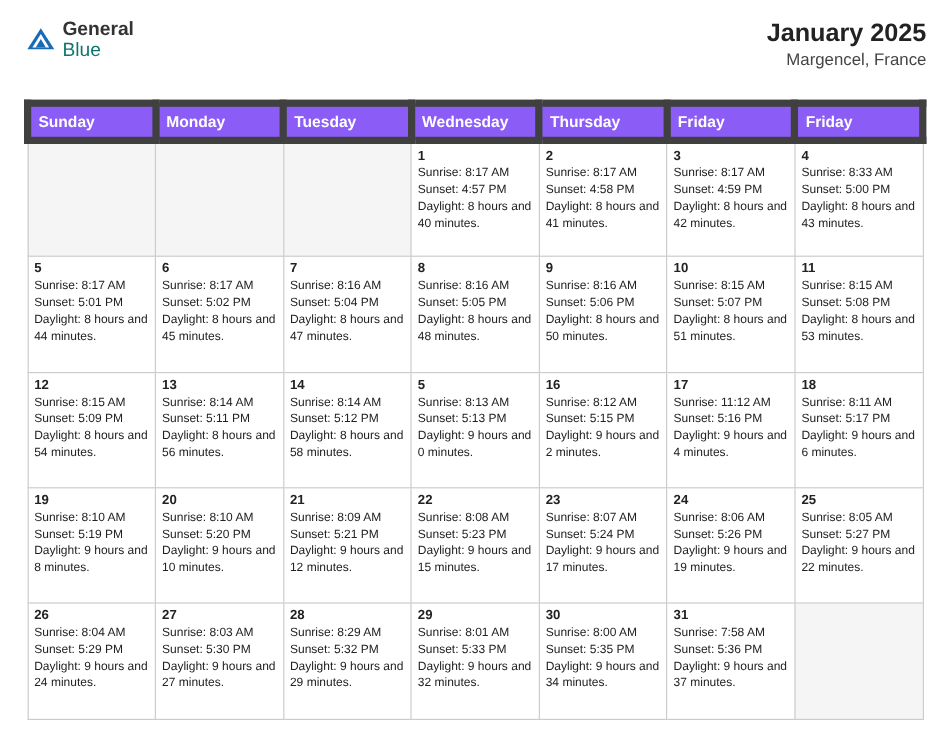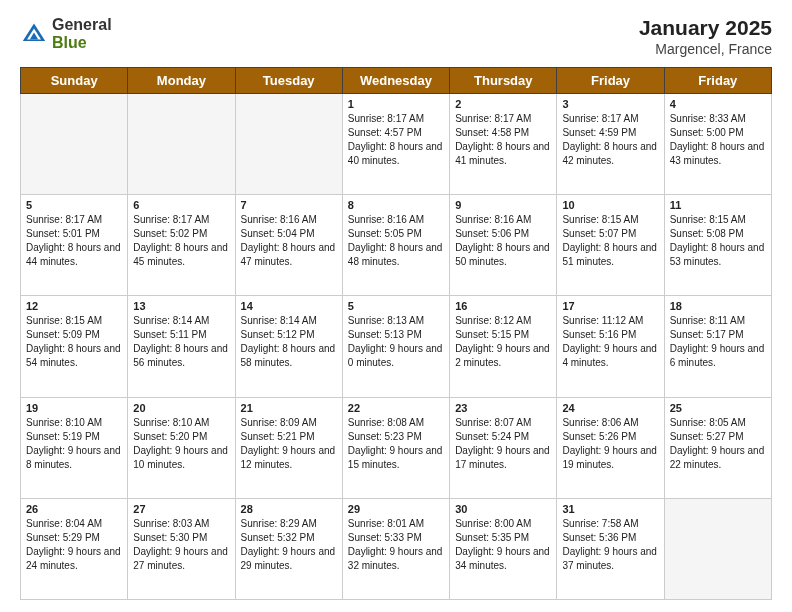--- a/index.html
+++ b/index.html
@@ -14,41 +14,41 @@
       width: 792px;
       height: 612px;
       padding: 16px 20px 12px 20px;
       display: flex;
       flex-direction: column;
     }
     .header {
       display: flex;
       justify-content: space-between;
       align-items: flex-start;
-      margin-bottom: 10px;
+      margin-bottom: 26px;
     }
     .logo {
       display: flex;
       align-items: center;
       gap: 4px;
     }
     .logo-text {
       display: flex;
       flex-direction: column;
       line-height: 1.1;
     }
     .logo-general {
       font-size: 16px;
       font-weight: bold;
       color: #333;
     }
     .logo-blue {
       font-size: 16px;
-      font-weight: bold;
-      color: #4d7c0f;
+      font-weight: normal;
+      color: #0f766e;
     }
     .logo-icon {
       width: 28px;
       height: 28px;
     }
     .title-block {
       text-align: right;
     }
     .month-title {
       font-size: 21px;
@@ -63,27 +63,27 @@
       text-align: right;
     }
     .calendar {
       flex: 1;
       border: 1px solid #ccc;
       border-collapse: collapse;
       width: 100%;
       table-layout: fixed;
     }
     .calendar th {
-      background-color: #a16207;
+      background-color: #8b5cf6;
       color: white;
-      text-align: center;
+      text-align: left;
       padding: 5px 6px;
       font-size: 13px;
       font-weight: bold;
-      border: 1px solid #404040;
+      border: 6px solid #404040;
     }
     .calendar td {
       border: 1px solid #ccc;
       vertical-align: top;
       padding: 4px 5px;
       font-size: 10px;
       color: #222;
       height: 82px;
       background: #fff;
     }

